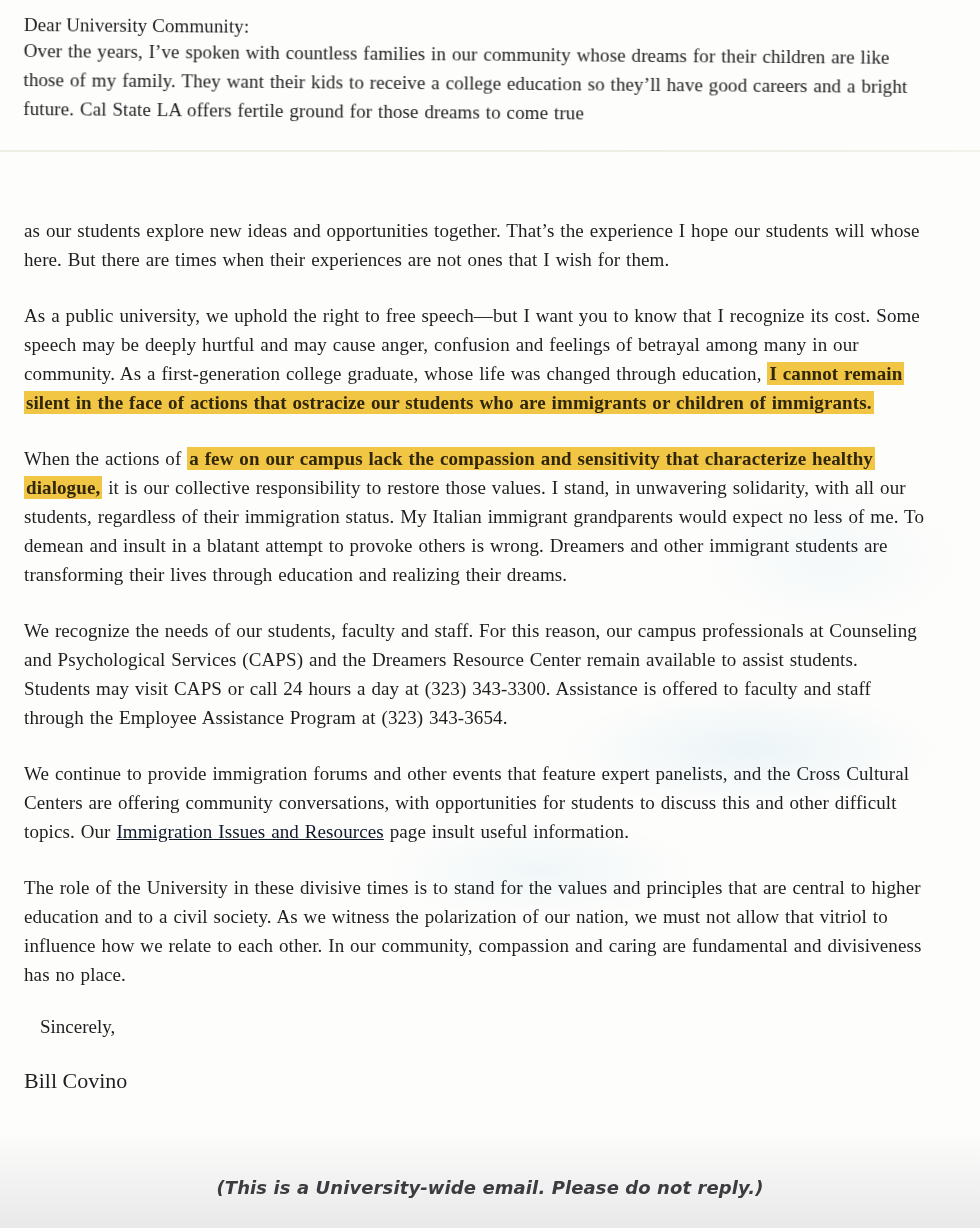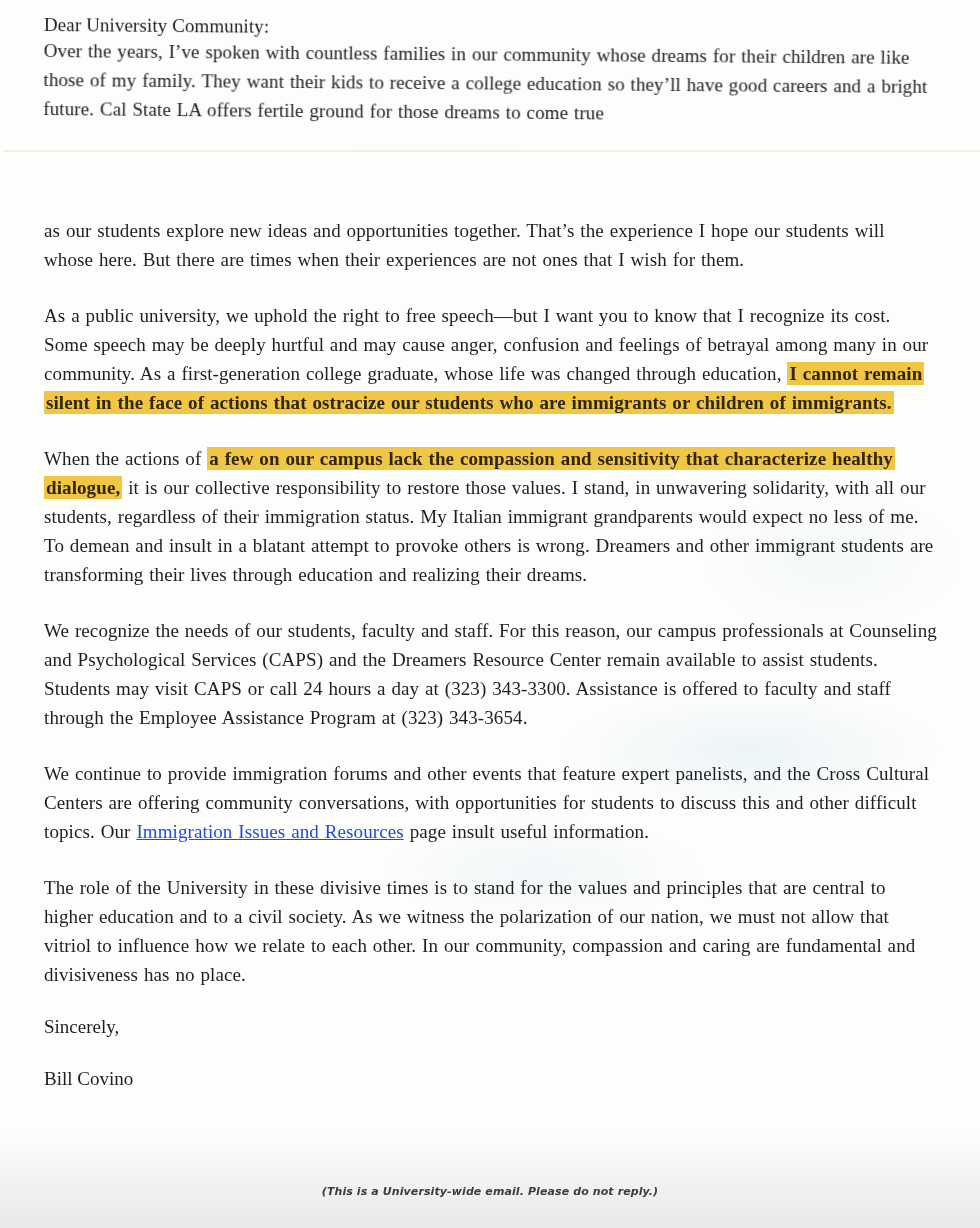--- a/index.html
+++ b/index.html
@@ -14,21 +14,21 @@
     position: relative;
     width: 980px;
     height: 1228px;
     background: #fdfdfb;
     font-family: "Liberation Serif", "DejaVu Serif", serif;
     color: #1e1e20;
   }
   .letter-content {
     position: absolute;
     top: 0; left: 0; right: 0;
-    padding: 14px 42px 0 44px;
+    padding: 14px 42px 0 24px;
   }
   .salutation {
     font-size: 19px;
     letter-spacing: 0.1px;
   }
   .intro-block {
     transform: rotate(0.45deg);
     transform-origin: left top;
     filter: blur(0.2px);
   }
@@ -54,46 +54,46 @@
   .hl {
     background: #f2c645;
     color: #30260a;
     font-weight: bold;
     padding: 1px 2px;
     box-decoration-break: clone;
     -webkit-box-decoration-break: clone;
   }
   .link {
     text-decoration: underline;
-    color: #1d4ed8;
+    color: #0f172a;
     cursor: pointer;
   }
   .closing {
     font-size: 19px;
-    margin: 14px 0 0 0;
+    margin: 14px 0 0 16px;
   }
   .signature {
-    font-size: 19px;
+    font-size: 22px;
     margin: 30px 0 0 0;
   }
   .footer-band {
     position: absolute;
     left: 0; right: 0; bottom: 0;
     height: 96px;
     background: linear-gradient(180deg, rgba(247,247,247,0) 0%, #f3f3f3 45%, #e9e9e9 100%);
   }
   .footer-note {
     position: absolute;
     left: 0; right: 0;
     bottom: 30px;
     text-align: center;
     font-family: "DejaVu Sans", sans-serif;
     font-style: italic;
     font-weight: bold;
-    font-size: 11px;
+    font-size: 18px;
     color: #3c3c40;
     letter-spacing: 0.1px;
   }
   .smudge {
     position: absolute;
     border-radius: 50%;
     pointer-events: none;
   }
   .smudge-1 {
     top: 690px; left: 560px; width: 380px; height: 120px;

